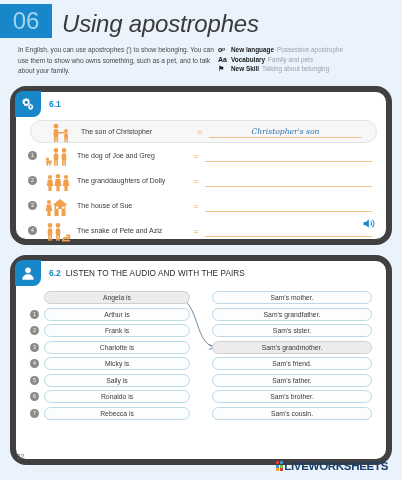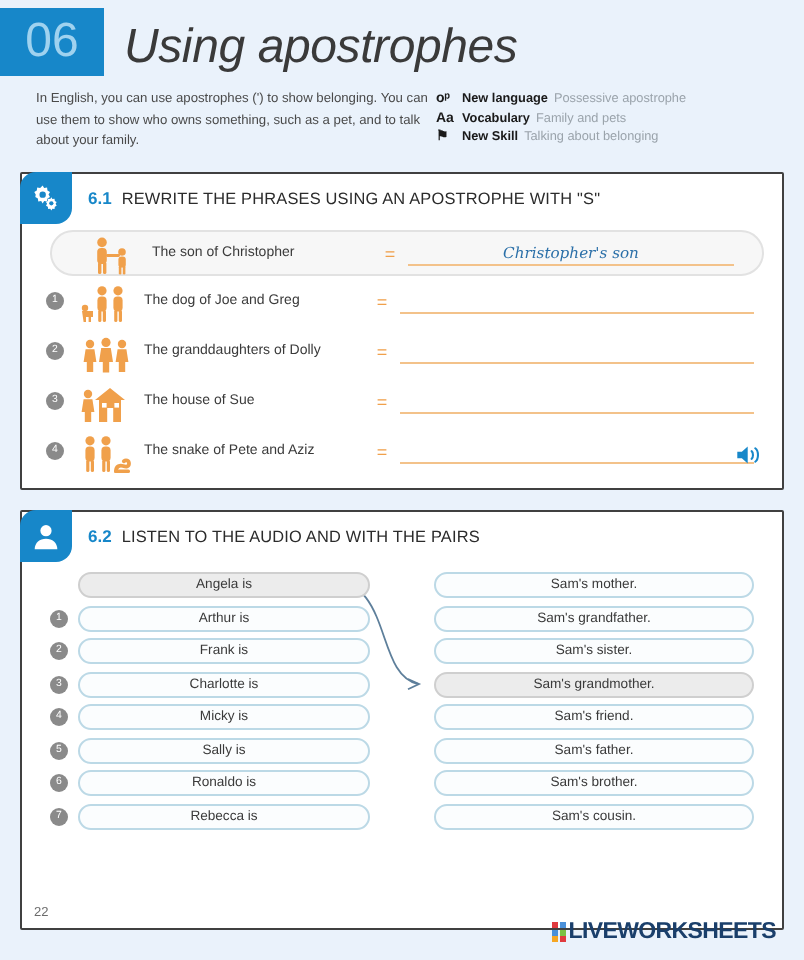--- a/index.html
+++ b/index.html
@@ -49,22 +49,22 @@
     display: inline-block;
     text-align: left;
     line-height: 1;
   }
   .feature-label { font-size: 6.4px; font-weight: bold; color: #1a1a1a; }
   .feature-value { font-size: 6.4px; color: #9aa3ab; margin-left: 3px; }
 
   
   .card {
     background: #ffffff;
-    border: 1px solid #404040;
-    border-radius: 1px;
+    border: 6px solid #404040;
+    border-radius: 16px;
     margin: 0 10px;
     position: relative;
   }
   .card-6-1 { margin-top: 9px; height: 159px; }
   .card-6-2 { margin-top: 10px; height: 210px; }
 
   .ex-header { display: flex; align-items: center; height: 24px; position: relative; }
   .ex-icon {
     width: 26px; height: 26px;
     background: #1787c9;
@@ -176,21 +176,20 @@
       <svg width="16" height="16" viewBox="0 0 24 24" fill="#ffffff">
         <circle cx="9.5" cy="9.5" r="3.1" fill="none" stroke="#fff" stroke-width="1.8"></circle>
         <path d="M9.5 2.6l1.1 1.9 2.2-.3.3 2.2 1.9 1.1-1.1 1.9 1.1 1.9-1.9 1.1-.3 2.2-2.2-.3-1.1 1.9-1.1-1.9-2.2.3-.3-2.2-1.9-1.1L4.3 9.4 3.2 7.5l1.9-1.1.3-2.2 2.2.3z"></path>
         <circle cx="9.5" cy="9.5" r="2.4" fill="#1787c9"></circle>
         <circle cx="16" cy="16" r="2.1" fill="none" stroke="#fff" stroke-width="1.5"></circle>
         <path d="M16 11.4l.8 1.4 1.6-.2.2 1.6 1.4.8-.8 1.4.8 1.4-1.4.8-.2 1.6-1.6-.2-.8 1.4-.8-1.4-1.6.2-.2-1.6-1.4-.8.8-1.4-.8-1.4 1.4-.8.2-1.6 1.6.2z"></path>
         <circle cx="16" cy="16" r="1.6" fill="#1787c9"></circle>
       </svg>
     </div>
     <span class="ex-num">6.1</span>
-    <span class="ex-title">REWRITE THE PHRASES USING AN APOSTROPHE WITH "S"</span>
   </div>
 
   <div class="q-list">
 
     <div class="q-row example">
       <div class="q-pict">
         <svg width="26" height="20" viewBox="0 0 26 20" fill="#f0a04b">
           <circle cx="7" cy="3.2" r="2.4"></circle>
             <rect x="4.6" y="6" width="4.8" height="8" rx="2"></rect>
           <rect x="5" y="13" width="1.7" height="6" rx="0.8"></rect>

